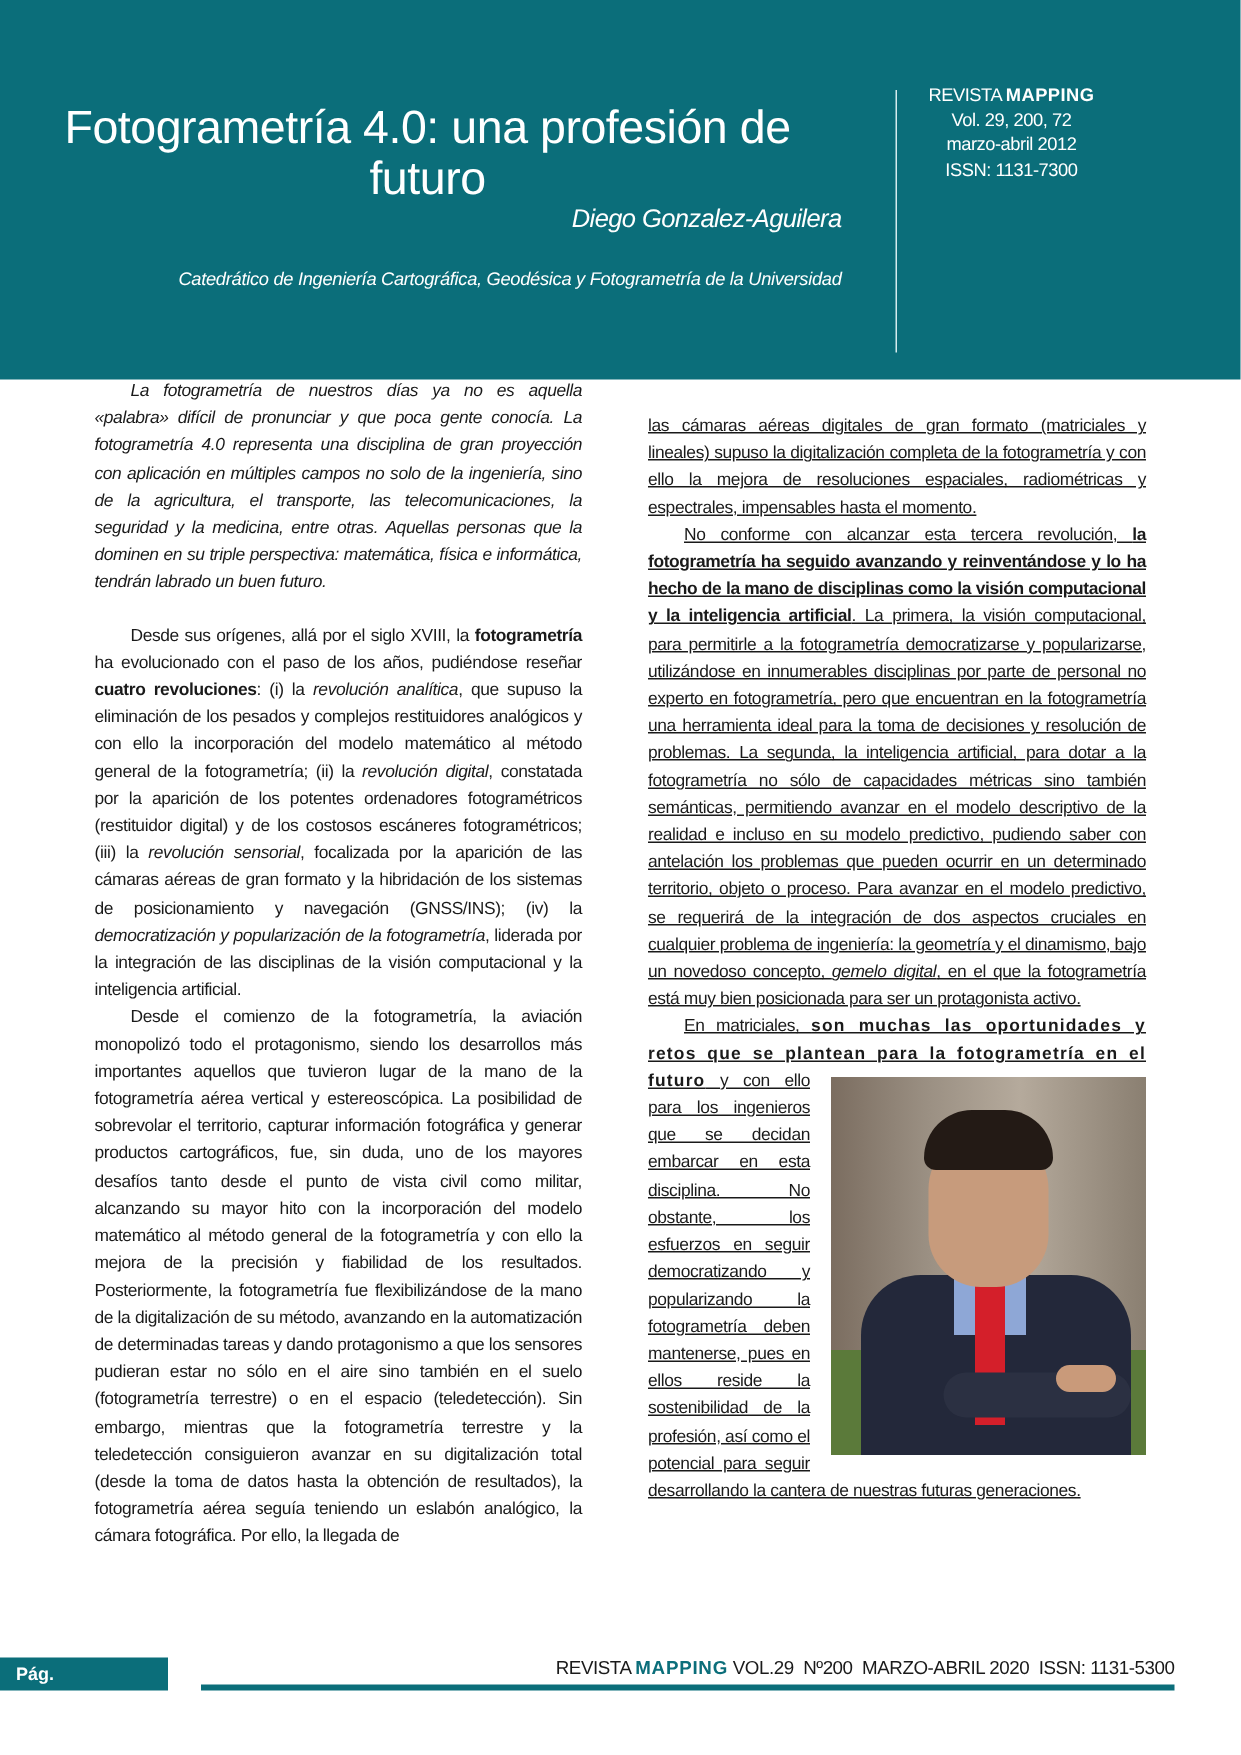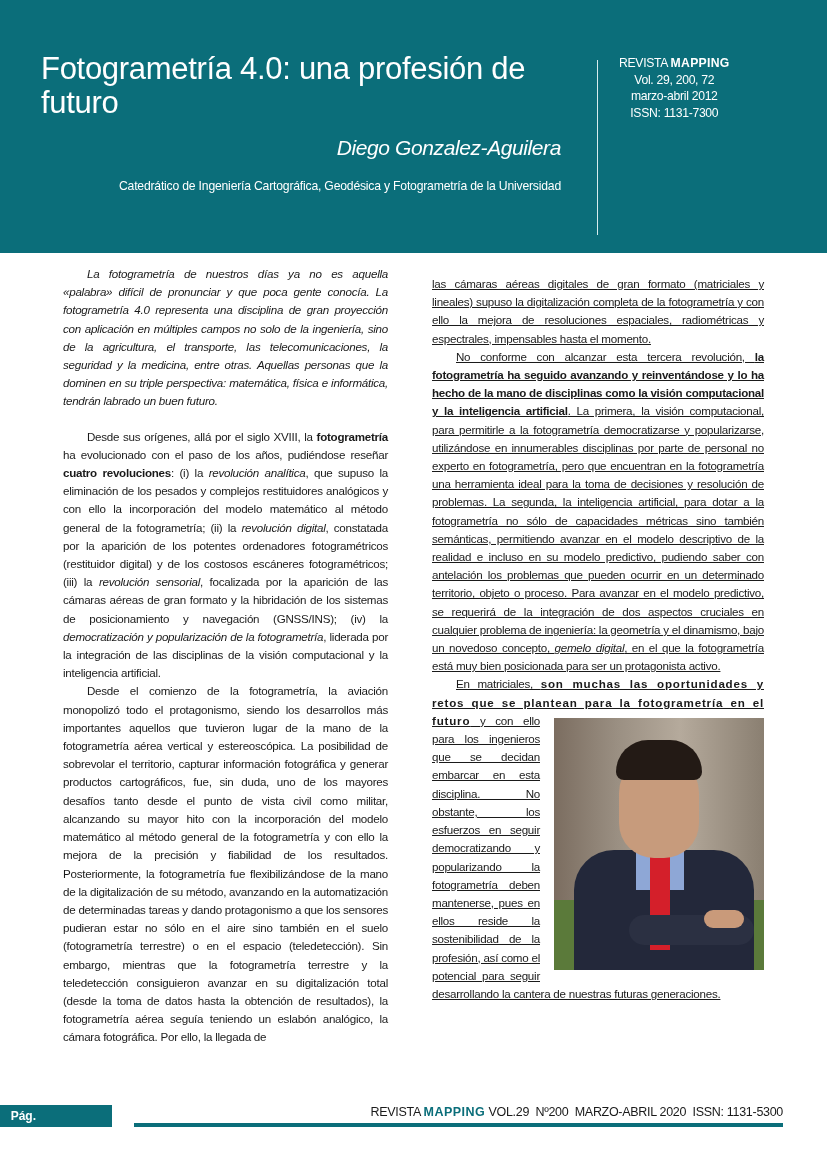--- a/index.html
+++ b/index.html
@@ -5,44 +5,44 @@
   html, body { margin: 0; padding: 0; }
   body {
     width: 827px; height: 1170px; position: relative; overflow: hidden;
     background: #ffffff; font-family: "Liberation Sans", sans-serif; color: #1a1a1a;
   }
   .header {
     position: absolute; left: 0; top: 0; width: 827px; height: 253px;
     background: #0b6e7a; color: #ffffff;
   }
   .title {
-    position: absolute; right: 266px; top: 52px; width: 520px; text-align: left;
-    font-size: 31px; line-height: 34px; font-weight: normal; margin: 0;
+    position: absolute; right: 266px; top: 52px; width: 520px; text-align: center;
+    font-size: 31px; line-height: 34px; font-weight: normal; margin: 16px;
     letter-spacing: -0.3px;
   }
   .author {
     position: absolute; right: 266px; top: 136px; text-align: right;
-    font-size: 21px; font-style: italic; margin: 0; letter-spacing: -0.4px;
+    font-size: 17px; font-style: italic; margin: 0; letter-spacing: -0.4px;
   }
   .affil {
     position: absolute; right: 266px; top: 178px; width: 520px; text-align: right;
-    font-size: 12.2px; line-height: 17px; margin: 0; letter-spacing: -0.2px;
+    font-size: 12.2px; line-height: 17px; margin: 0; letter-spacing: -0.2px; font-style: italic;
   }
   .vrule {
     position: absolute; left: 597px; top: 60px; width: 1px; height: 175px; background: #d6ecee;
   }
   .meta {
     position: absolute; left: 619px; top: 55px; font-size: 12.2px; line-height: 16.5px;
     letter-spacing: -0.3px;
     text-align: center;
   }
   .meta .brand b { font-weight: bold; letter-spacing: 0.3px; }
 
   .col {
-    position: absolute; top: 265px; width: 325px; font-size: 11.6px; line-height: 18.2px;
+    position: absolute; top: 252px; width: 325px; font-size: 11.6px; line-height: 18.2px;
     text-align: justify; letter-spacing: -0.25px; hyphens: manual;
   }
   .col p { margin: 0; text-indent: 24px; }
   .col-left { left: 63px; }
   .col-right { left: 432px; width: 332px; top: 275px; text-decoration: underline; }
   .abstract { font-style: italic; margin-bottom: 17px !important; }
   .col b { font-weight: bold; }
   .wide b { letter-spacing: 0.8px; }
   .photo {
     float: right; width: 210px; height: 252px; margin: 6px 0 0 14px; position: relative; overflow: hidden;

